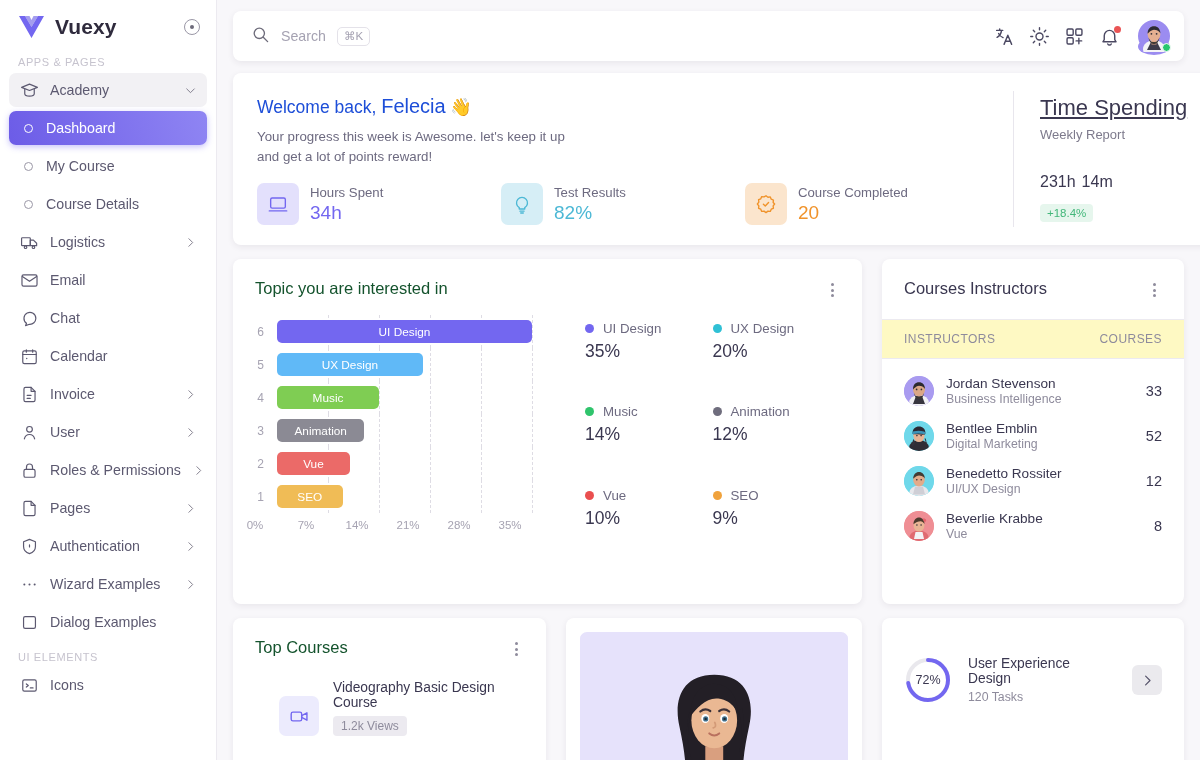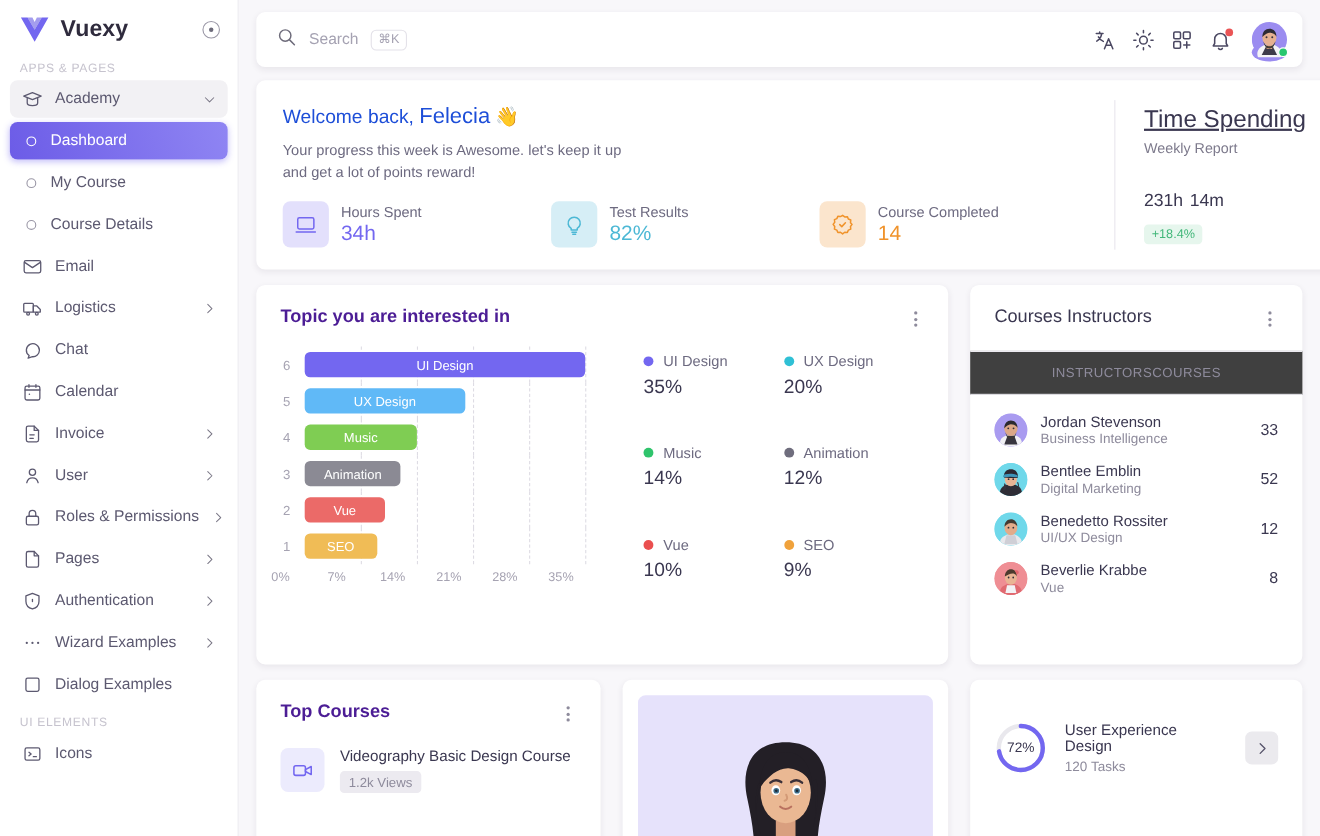--- a/index.html
+++ b/index.html
@@ -124,46 +124,46 @@
   .chip { display: inline-block; font-size: 11.5px; color: #43b77a; background: #e6f6ed; border-radius: 4px; padding: 3px 7px; }
   .wr-r { flex: 0 0 100px; display: flex; align-items: center; justify-content: center; position: relative; }
   .donut-ctr { position: absolute; inset: 0; display: flex; flex-direction: column; align-items: center; justify-content: center; }
   .donut-ctr .dv { font-size: 19.5px; color: #3a3750; }
   .donut-ctr .dl { font-size: 11.5px; color: #a6a3b2; margin-top: -1px; }
 
   
   .row2 { display: flex; gap: 20px; height: 345px; margin-bottom: 14px; }
   .topic { flex: 1 1 auto; padding: 20px 22px 0 22px; }
   .card-hd { display: flex; align-items: flex-start; justify-content: space-between; }
-  .card-hd h3 { font-size: 16.5px; font-weight: 700; color: #4c1d95; }
+  .card-hd h3 { font-size: 16.5px; font-weight: 400; color: #14532d; }
   .kebab { cursor: pointer; display: flex; flex-direction: column; gap: 2.5px; padding: 4px 6px; }
   .kebab i { width: 3px; height: 3px; border-radius: 50%; background: #8e8b9c; display: block; }
   .topic-body { display: flex; margin-top: 14px; }
   .chart-wrap { flex: 0 0 290px; }
   .legend { flex: 1 1 auto; padding-left: 40px; padding-top: 6px; display: grid; grid-template-columns: 1fr 1fr; row-gap: 36px; }
   .lg .lg-top { display: flex; align-items: center; gap: 9px; }
   .lg .lg-dot { width: 9px; height: 9px; border-radius: 50%; }
   .lg .lg-name { font-size: 13.3px; color: #6d6a80; }
   .lg .lg-val { font-size: 17.5px; color: #3a3750; margin-top: 5px; margin-left: 0px; }
 
   .instructors { flex: 0 0 302px; display: flex; flex-direction: column; }
   .ins-hd { padding: 20px 22px 18px 22px; display: flex; align-items: flex-start; justify-content: space-between; }
-  .ins-sub { display: flex; justify-content: center; padding: 12px 22px 12px 22px; border-top: 1px solid #eceaf0; border-bottom: 1px solid #eceaf0; background: #404040; }
+  .ins-sub { display: flex; justify-content: space-between; padding: 12px 22px 12px 22px; border-top: 1px solid #eceaf0; border-bottom: 1px solid #eceaf0; background: #fef9c3; }
   .ins-sub span { font-size: 12px; letter-spacing: .45px; color: #8e8b9c; }
   .ins-list { padding: 10px 22px 0 22px; }
   .ins-row { display: flex; align-items: center; gap: 12px; padding: 7px 0 8px 0; }
   .ins-av { width: 30px; height: 30px; border-radius: 50%; flex: 0 0 30px; overflow: hidden; position: relative; }
   .ins-name { font-size: 13.6px; font-weight: 500; color: #3a3750; }
   .ins-role { font-size: 12.3px; color: #8e8b9c; margin-top: 1px; }
   .ins-n { margin-left: auto; font-size: 14.5px; color: #3a3750; }
 
   
   .row3 { display: flex; gap: 20px; height: 200px; }
   .topcourses { flex: 1 1 0; padding: 20px 22px 0 22px; }
-  .tc-row { display: flex; align-items: flex-start; gap: 14px; margin-top: 20px; }
+  .tc-row { display: flex; align-items: flex-end; gap: 14px; margin-top: 20px; margin-left: 24px; }
   .tc-ico { width: 40px; height: 40px; border-radius: 7px; background: #ecebfd; display: flex; align-items: center; justify-content: center; flex: 0 0 40px; }
   .tc-ico svg { width: 21px; height: 21px; stroke: #7367f0; fill: none; stroke-width: 1.6; stroke-linejoin: round; stroke-linecap: round; }
   .tc-title { font-size: 13.8px; font-weight: 500; color: #3a3750; }
   .tc-views { display: inline-block; margin-top: 6px; font-size: 12px; color: #8e8b9c; background: #eceaf0; border-radius: 4px; padding: 3px 8px; }
 
   .media { flex: 1 1 0; padding: 14px; }
   .media-inner { width: 100%; height: 100%; border-radius: 7px; background: #e6e2fb; overflow: hidden; position: relative; }
 
   .assign { flex: 0 0 302px; padding: 20px 22px 0 22px; }
   .as-row { display: flex; align-items: center; gap: 16px; margin-top: 18px; }
@@ -234,40 +234,40 @@
         <span>My Course</span>
       </div>
       <div class="sb-sub">
         <span class="dot-o"></span>
         <span>Course Details</span>
       </div>
 
       <div class="sb-item">
         <span class="ico">
           <svg viewBox="0 0 24 24">
-              <rect x="2.5" y="5" width="19" height="14" rx="2"></rect>
-              <path d="M3 7l9 6 9-6"></path>
-            </svg>
-        </span>
-        <span>Email</span>
-      </div>
-
-      <div class="sb-item">
-        <span class="ico">
-          <svg viewBox="0 0 24 24">
               <rect x="2" y="6" width="11" height="10" rx="1"></rect>
               <path d="M13 9h4l4 4v3h-8z"></path>
               <circle cx="7" cy="18" r="1.6"></circle>
               <circle cx="17" cy="18" r="1.6"></circle>
             </svg>
         </span>
         <span>Logistics</span>
         <span class="chev"><svg viewBox="0 0 24 24">
               <path d="M9 5l7 7-7 7"></path>
             </svg></span>
+      </div>
+
+      <div class="sb-item">
+        <span class="ico">
+          <svg viewBox="0 0 24 24">
+              <rect x="2.5" y="5" width="19" height="14" rx="2"></rect>
+              <path d="M3 7l9 6 9-6"></path>
+            </svg>
+        </span>
+        <span>Email</span>
       </div>
 
       <div class="sb-item">
         <span class="ico">
           <svg viewBox="0 0 24 24">
               <path d="M20 12a7.5 7.5 0 0 1-8 7.3L7 21l1.2-3A7.5 7.5 0 1 1 20 12z"></path>
             </svg>
         </span>
         <span>Chat</span>
       </div>
@@ -488,21 +488,21 @@
 
             <div class="stat">
               <span class="sbx" style="background:#fbe5cd">
                 <svg viewBox="0 0 24 24" style="stroke:#f0932b">
                     <path d="M12 3l2.1 1.6 2.6-.3 1 2.4 2.4 1-.3 2.6L21.4 12l-1.6 2.1.3 2.6-2.4 1-1 2.4-2.6-.3L12 21.4l-2.1-1.6-2.6.3-1-2.4-2.4-1 .3-2.6L2.6 12l1.6-2.1-.3-2.6 2.4-1 1-2.4 2.6.3z"></path>
                     <path d="M9.2 12.2l2 2 3.6-3.9"></path>
                   </svg>
               </span>
               <span>
                 <span class="sl" style="display:block">Course Completed</span>
-                <span class="sv" style="display:block;color:#f0932b">14</span>
+                <span class="sv" style="display:block;color:#f0932b">20</span>
               </span>
             </div>
           </div>
         </div>
 
         <div class="wdiv"></div>
 
         <div class="wr">
           <div class="wr-l">
             <h3>Time Spending</h3>

